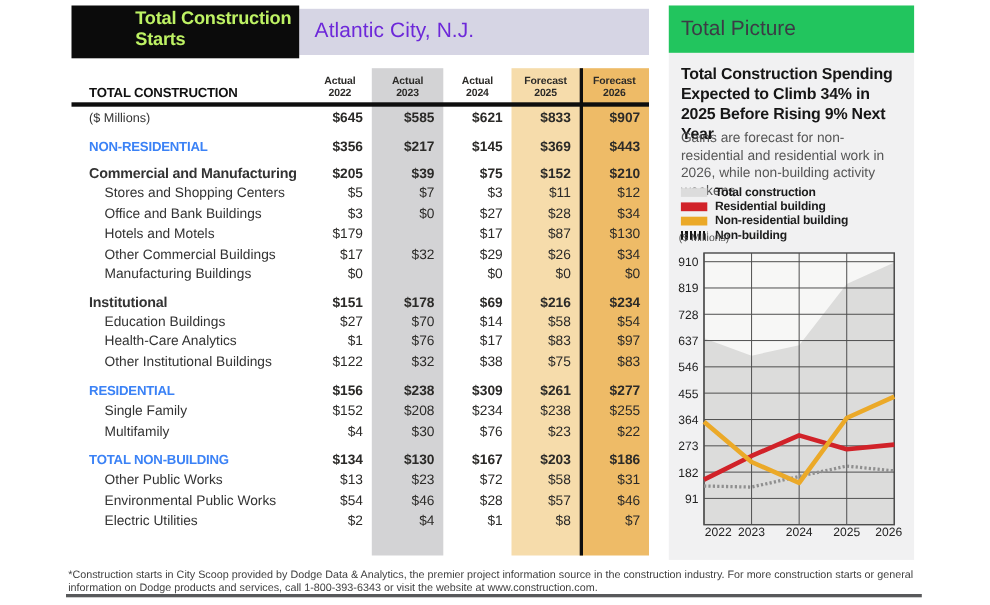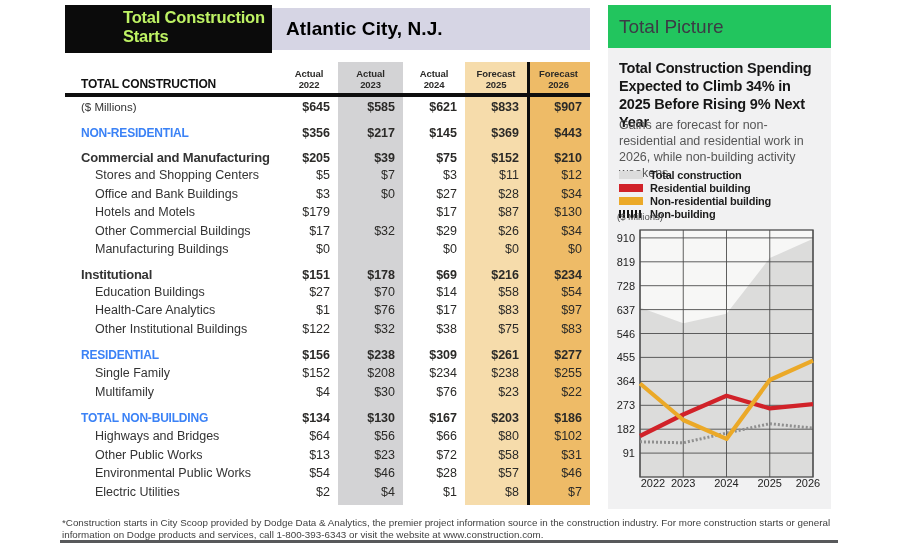--- a/index.html
+++ b/index.html
@@ -6,21 +6,21 @@
   html,body { width:900px; height:550px; background:#ffffff; overflow:hidden;
     font-family:"Liberation Sans", sans-serif; color:#2b2a28; }
   .abs { position:absolute; }
 
   
   #title-box { left:65px; top:5px; width:207px; height:48px; background:#0b0b0b;
     display:flex; align-items:flex-end; padding:0 0 7px 13px; z-index:2; }
   #title-box span { color:#bef264; font-size:16.5px; font-weight:700; letter-spacing:-0.2px;margin-left:45px; }
   #loc-strip { left:272px; top:8px; width:318px; height:42px; background:#d6d5e4;
     display:flex; align-items:center; padding-left:14px; }
-  #loc-strip span { font-size:19px; color:#000000; letter-spacing:0.1px;font-weight:bold; }
+  #loc-strip span { font-size:19px; color:#6d28d9; letter-spacing:0.1px; }
 
   
   #table-wrap { left:65px; top:62px; width:525px; height:443px; }
   .band { position:absolute; top:0; height:443px; z-index:0; }
   #band-2023 { left:273px; width:65px; background:#d3d3d5; }
   #band-2025 { left:400px; width:62px; background:#f6dcab; }
   #band-2026 { left:462px; width:63px; background:#eebb67; border-left:3px solid #0e0e0e; }
   #head-rule { position:absolute; left:0; top:31px; width:525px; height:3.5px; background:#0e0e0e; z-index:3; }
 
   .trow, #table-head { position:relative; z-index:2; display:grid;
@@ -229,28 +229,20 @@
         <div class="val c3">$23</div>
         <div class="val c4">$22</div>
       </div>
       <div class="trow section">
         <div class="lbl">TOTAL NON-BUILDING</div>
         <div class="val c0">$134</div>
         <div class="val c1">$130</div>
         <div class="val c2">$167</div>
         <div class="val c3">$203</div>
         <div class="val c4">$186</div>
-      </div>
-      <div class="trow sub">
-        <div class="lbl">Highways and Bridges</div>
-        <div class="val c0">$64</div>
-        <div class="val c1">$56</div>
-        <div class="val c2">$66</div>
-        <div class="val c3">$80</div>
-        <div class="val c4">$102</div>
       </div>
       <div class="trow sub">
         <div class="lbl">Other Public Works</div>
         <div class="val c0">$13</div>
         <div class="val c1">$23</div>
         <div class="val c2">$72</div>
         <div class="val c3">$58</div>
         <div class="val c4">$31</div>
       </div>
       <div class="trow sub">

